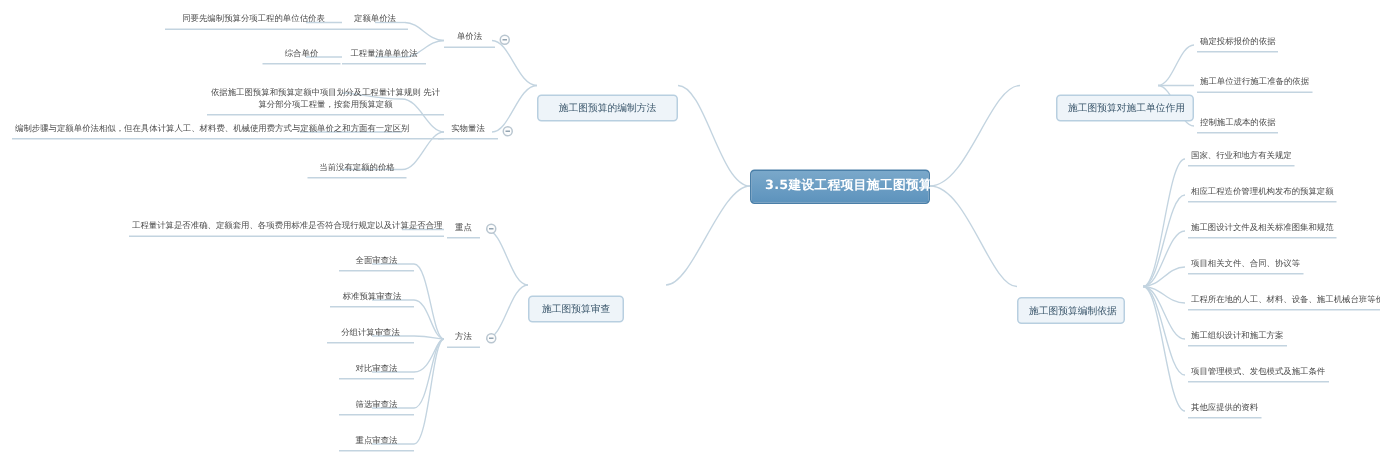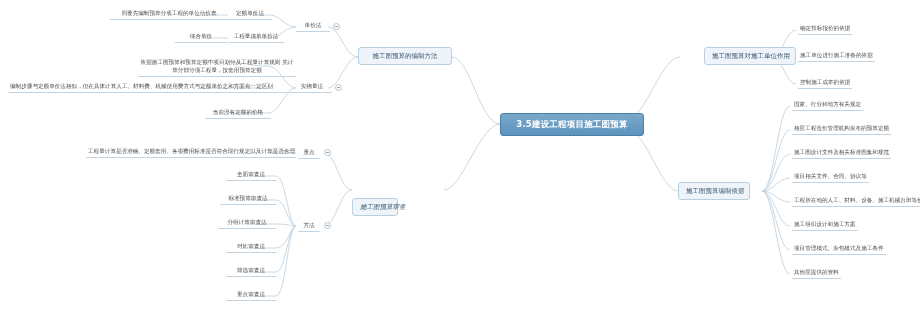--- a/index.html
+++ b/index.html
@@ -47,20 +47,21 @@
 
   
   .branch {
     background: #eef4f9;
     border: 1px solid #b8cfe0;
     border-radius: 3px;
     color: #3a566b;
     font-size: 6.5px;
     padding: 4px 7px;
     text-align: center;
+    margin-top: 16px;
   }
 
   
   .leaf {
     font-size: 5.6px;
     color: #4a4a4a;
     padding: 1px 2px 2px 2px;
     text-align: left;
   }
   .leaf.center { text-align: center; }
@@ -143,41 +144,41 @@
       <path d="M762 191 C 774 191, 778 130, 790 130"></path>
       <path d="M762 191 C 774 191, 778 154, 790 154"></path>
       <path d="M762 191 C 774 191, 778 178, 790 178"></path>
       <path d="M762 191 C 774 191, 778 202, 790 202"></path>
       <path d="M762 191 C 774 191, 778 226, 790 226"></path>
       <path d="M762 191 C 774 191, 778 250, 790 250"></path>
       <path d="M762 191 C 774 191, 778 274, 790 274"></path>
     </g>
   </svg>
 
-  <div class="node root" style="left:500px; top:113px; width:144px;">3.5建设工程项目施工图预算</div>
+  <div class="node root" style="left:500px; top:113px; width:120px;">3.5建设工程项目施工图预算</div>
 
   <div class="node branch" style="left:358px; top:47px; width:94px;">施工图预算的编制方法</div>
 
   <div class="node leaf center" style="left: 296px; top: 21px; width: 34px; border-bottom: 1px solid rgb(195, 212, 224);">单价法</div>
   <div class="toggle" style="left:333px; top:23px;"></div>
 
   <div class="node leaf center" style="left: 292px; top: 82px; width: 40px; border-bottom: 1px solid rgb(195, 212, 224);">实物量法</div>
   <div class="toggle" style="left:335px; top:84px;"></div>
 
   <div class="node leaf center" style="left: 228px; top: 9px; width: 44px; border-bottom: 1px solid rgb(195, 212, 224);">定额单价法</div>
   <div class="node leaf center" style="left: 228px; top: 32px; width: 56px; border-bottom: 1px solid rgb(195, 212, 224);">工程量清单单价法</div>
   <div class="node leaf center" style="left: 110px; top: 9px; width: 118px; border-bottom: 1px solid rgb(195, 212, 224);">同要先编制预算分项工程的单位估价表</div>
   <div class="node leaf center" style="left: 175px; top: 32px; width: 52px; border-bottom: 1px solid rgb(195, 212, 224);">综合单价</div>
 
   <div class="node leaf multiline center" style="left: 138px; top: 57px; width: 158px; border-bottom: 1px solid rgb(195, 212, 224);">依据施工图预算和预算定额中项目划分及工程量计算规则
 先计算分部分项工程量，按套用预算定额</div>
   <div class="node leaf" style="left: 8px; top: 82px; width: 288px; border-bottom: 1px solid rgb(195, 212, 224);">编制步骤与定额单价法相似，但在具体计算人工、材料费、机械使用费方式与定额单价之和方面有一定区别</div>
   <div class="node leaf center" style="left: 205px; top: 108px; width: 66px; border-bottom: 1px solid rgb(195, 212, 224);">当前没有定额的价格</div>
 
-  <div class="node branch" style="left:352px; top:198px; width:46px;font-style:italic;">施工图预算审查</div>
+  <div class="node branch" style="left:352px; top:181px; width:64px;">施工图预算审查</div>
 
   <div class="node leaf center" style="left: 298px; top: 148px; width: 22px; border-bottom: 1px solid rgb(195, 212, 224);">重点</div>
   <div class="toggle" style="left:324px; top:149px;"></div>
 
   <div class="node leaf center" style="left: 298px; top: 221px; width: 22px; border-bottom: 1px solid rgb(195, 212, 224);">方法</div>
   <div class="toggle" style="left:324px; top:222px;"></div>
 
   <div class="node leaf center" style="left: 86px; top: 147px; width: 210px; border-bottom: 1px solid rgb(195, 212, 224);">工程量计算是否准确、定额套用、各项费用标准是否符合现行规定以及计算是否合理</div>
 
   <div class="node leaf center" style="left: 226px; top: 170px; width: 50px; border-bottom: 1px solid rgb(195, 212, 224);">全面审查法</div>

